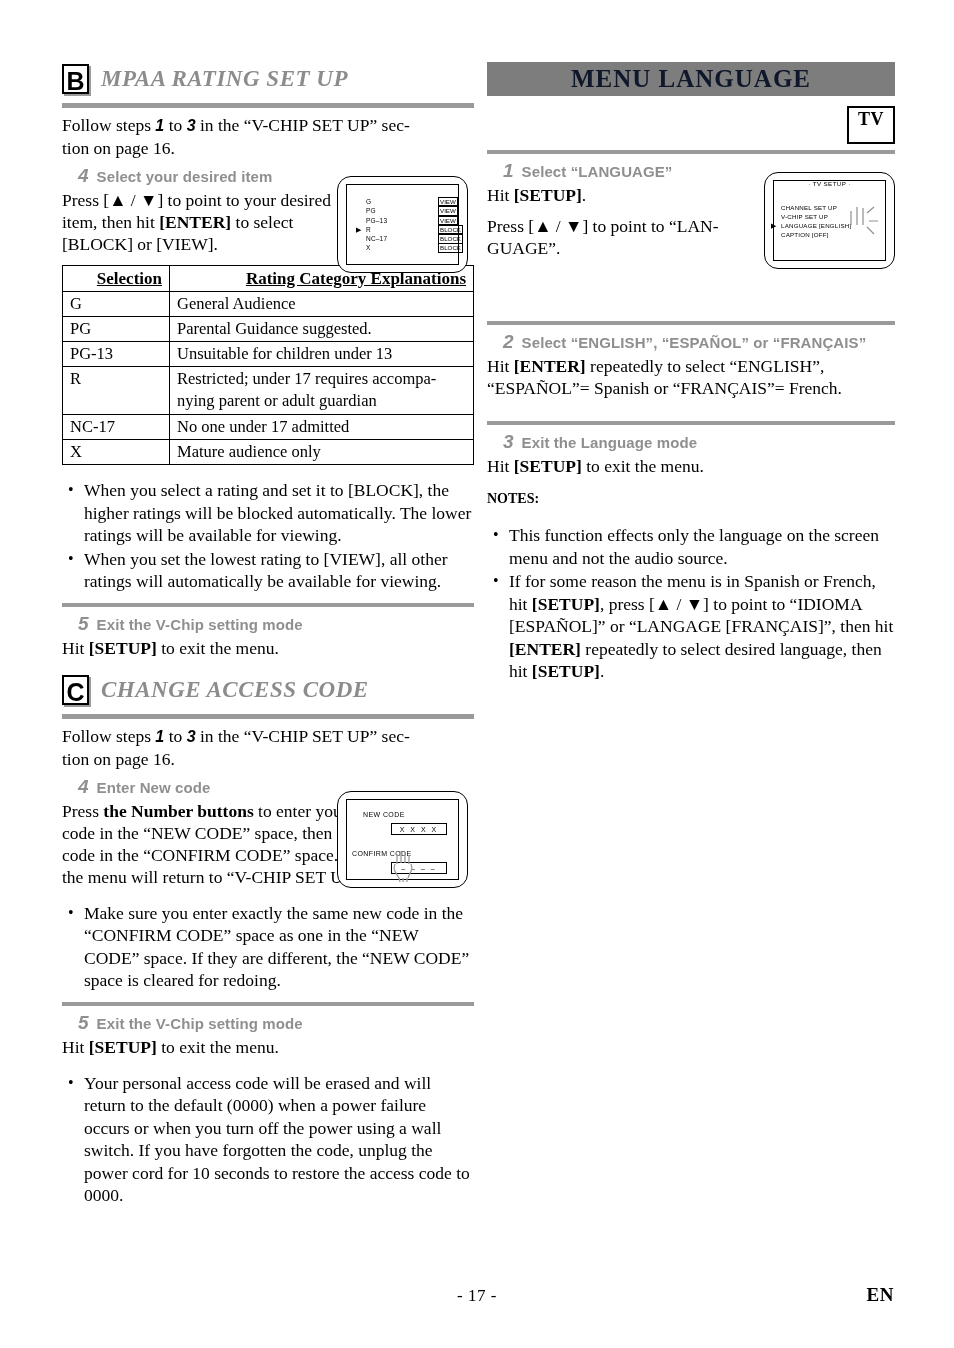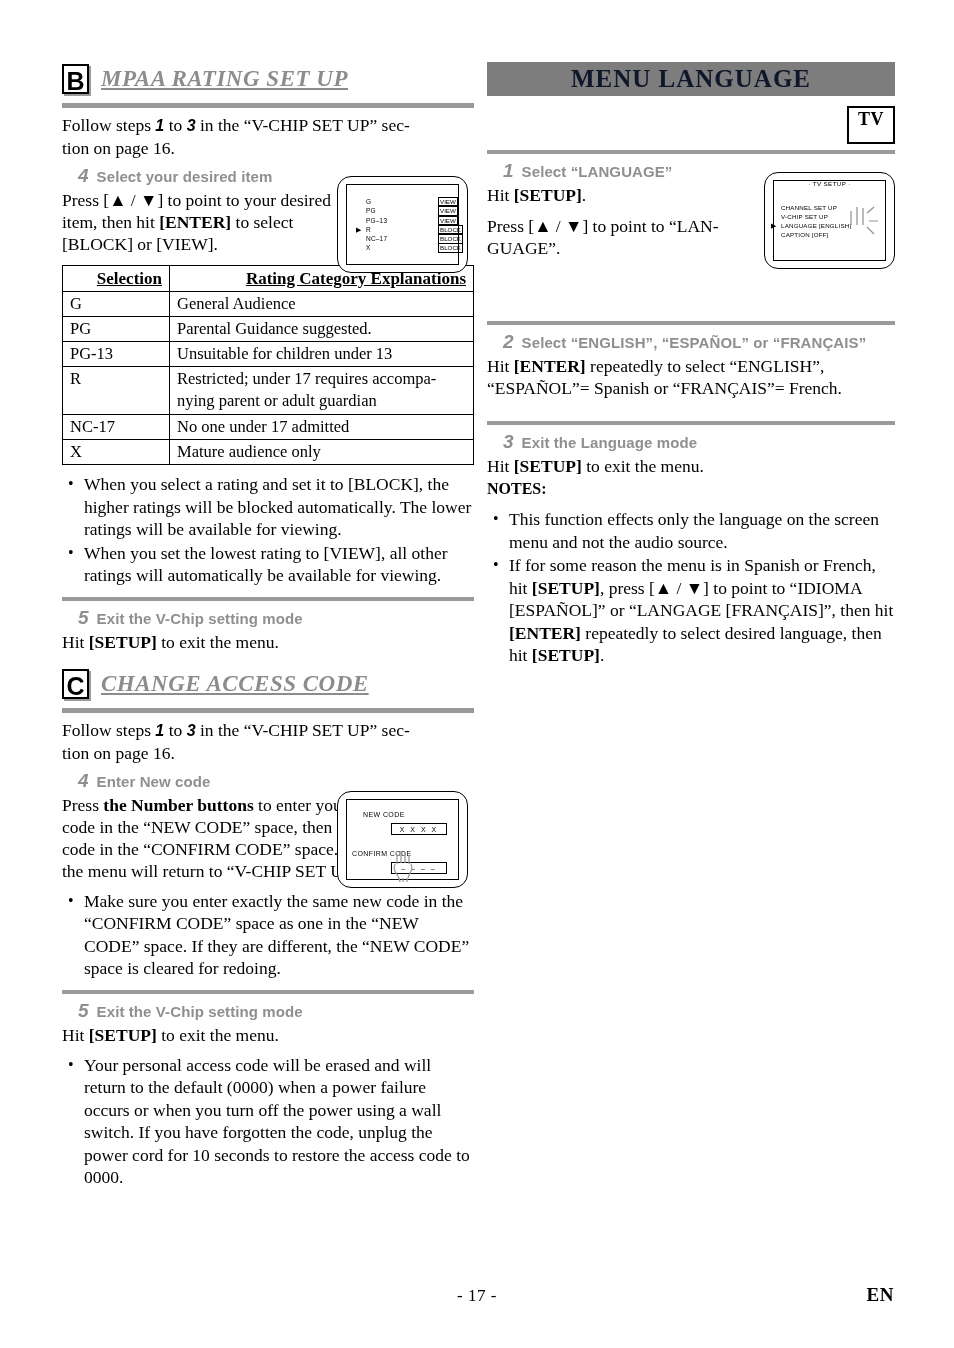--- a/index.html
+++ b/index.html
@@ -53,21 +53,20 @@
     color: #000;
     box-sizing: border-box;
   }
   .sec-title {
     font-family: "Liberation Serif", serif;
     font-style: italic;
     font-weight: bold;
     font-size: 23px;
     letter-spacing: 0.5px;
     color: #8c8c8c;
-    text-decoration: underline;
   }
 
   
   .banner {
     background: #7d7d7d;
     color: #0f172a;
     text-align: center;
     font-family: "Liberation Serif", serif;
     font-weight: bold;
     font-size: 25px;
@@ -266,43 +265,43 @@
     text-align: right;
     font-size: 17px;
     padding-top: 2px;
     text-decoration: underline;
   }
   table.rating td.sel { width: 92px; }
   table.rating tr.tall td { line-height: 22px; }
 
   
   ul.bul {
-    margin: 8px 0 0 0;
+    margin: 14px 0 0 0;
     padding: 0 0 0 20px;
     list-style: none;
   }
   ul.bul li {
     position: relative;
     font-size: 17.5px;
     line-height: 22.5px;
     margin-bottom: 1px;
     padding-left: 2px;
   }
   ul.bul li:before {
     content: "\2022";
     position: absolute;
     left: -14px;
     top: 0;
     font-size: 16px;
   }
   .notes-head {
     font-weight: bold;
-    font-size: 16px;
+    font-size: 14px;
     line-height: 23px;
-    margin-top: 0;
+    margin-top: 10px;
   }
 
   
   .footer-page {
     position: absolute;
     left: 0; right: 0;
     bottom: 42px;
     text-align: center;
     font-size: 17px;
     letter-spacing: 0.5px;

